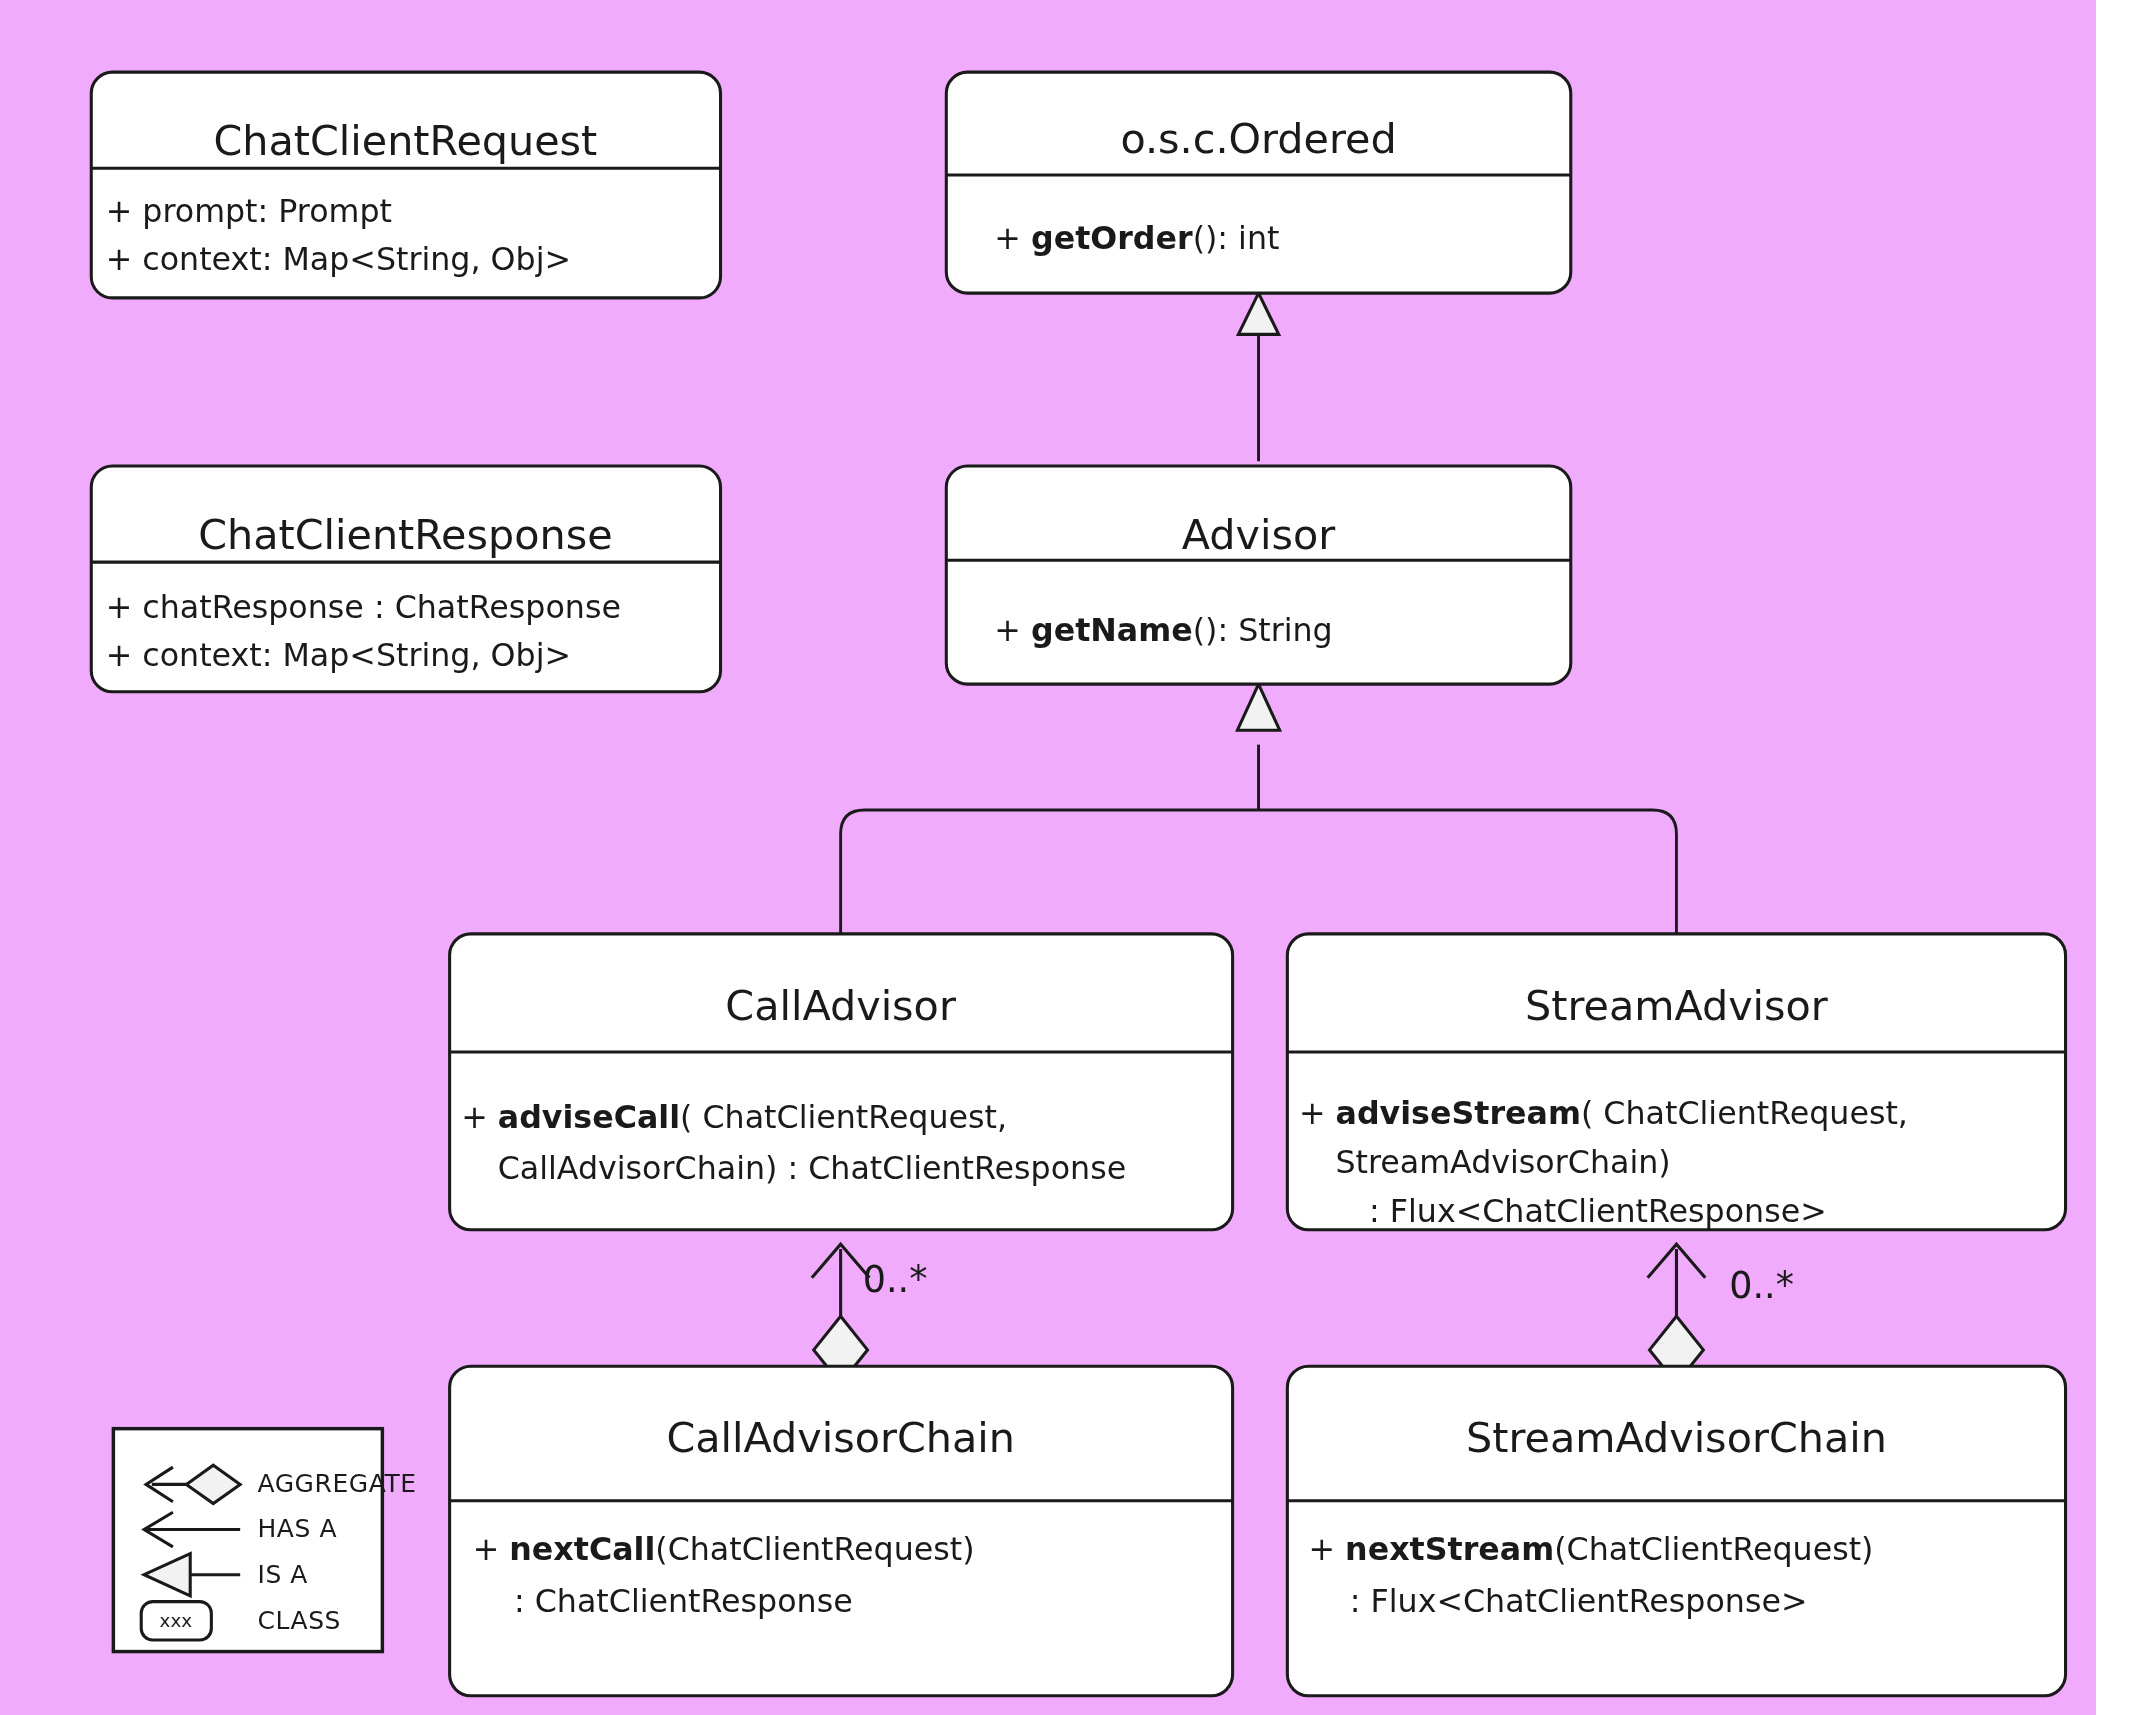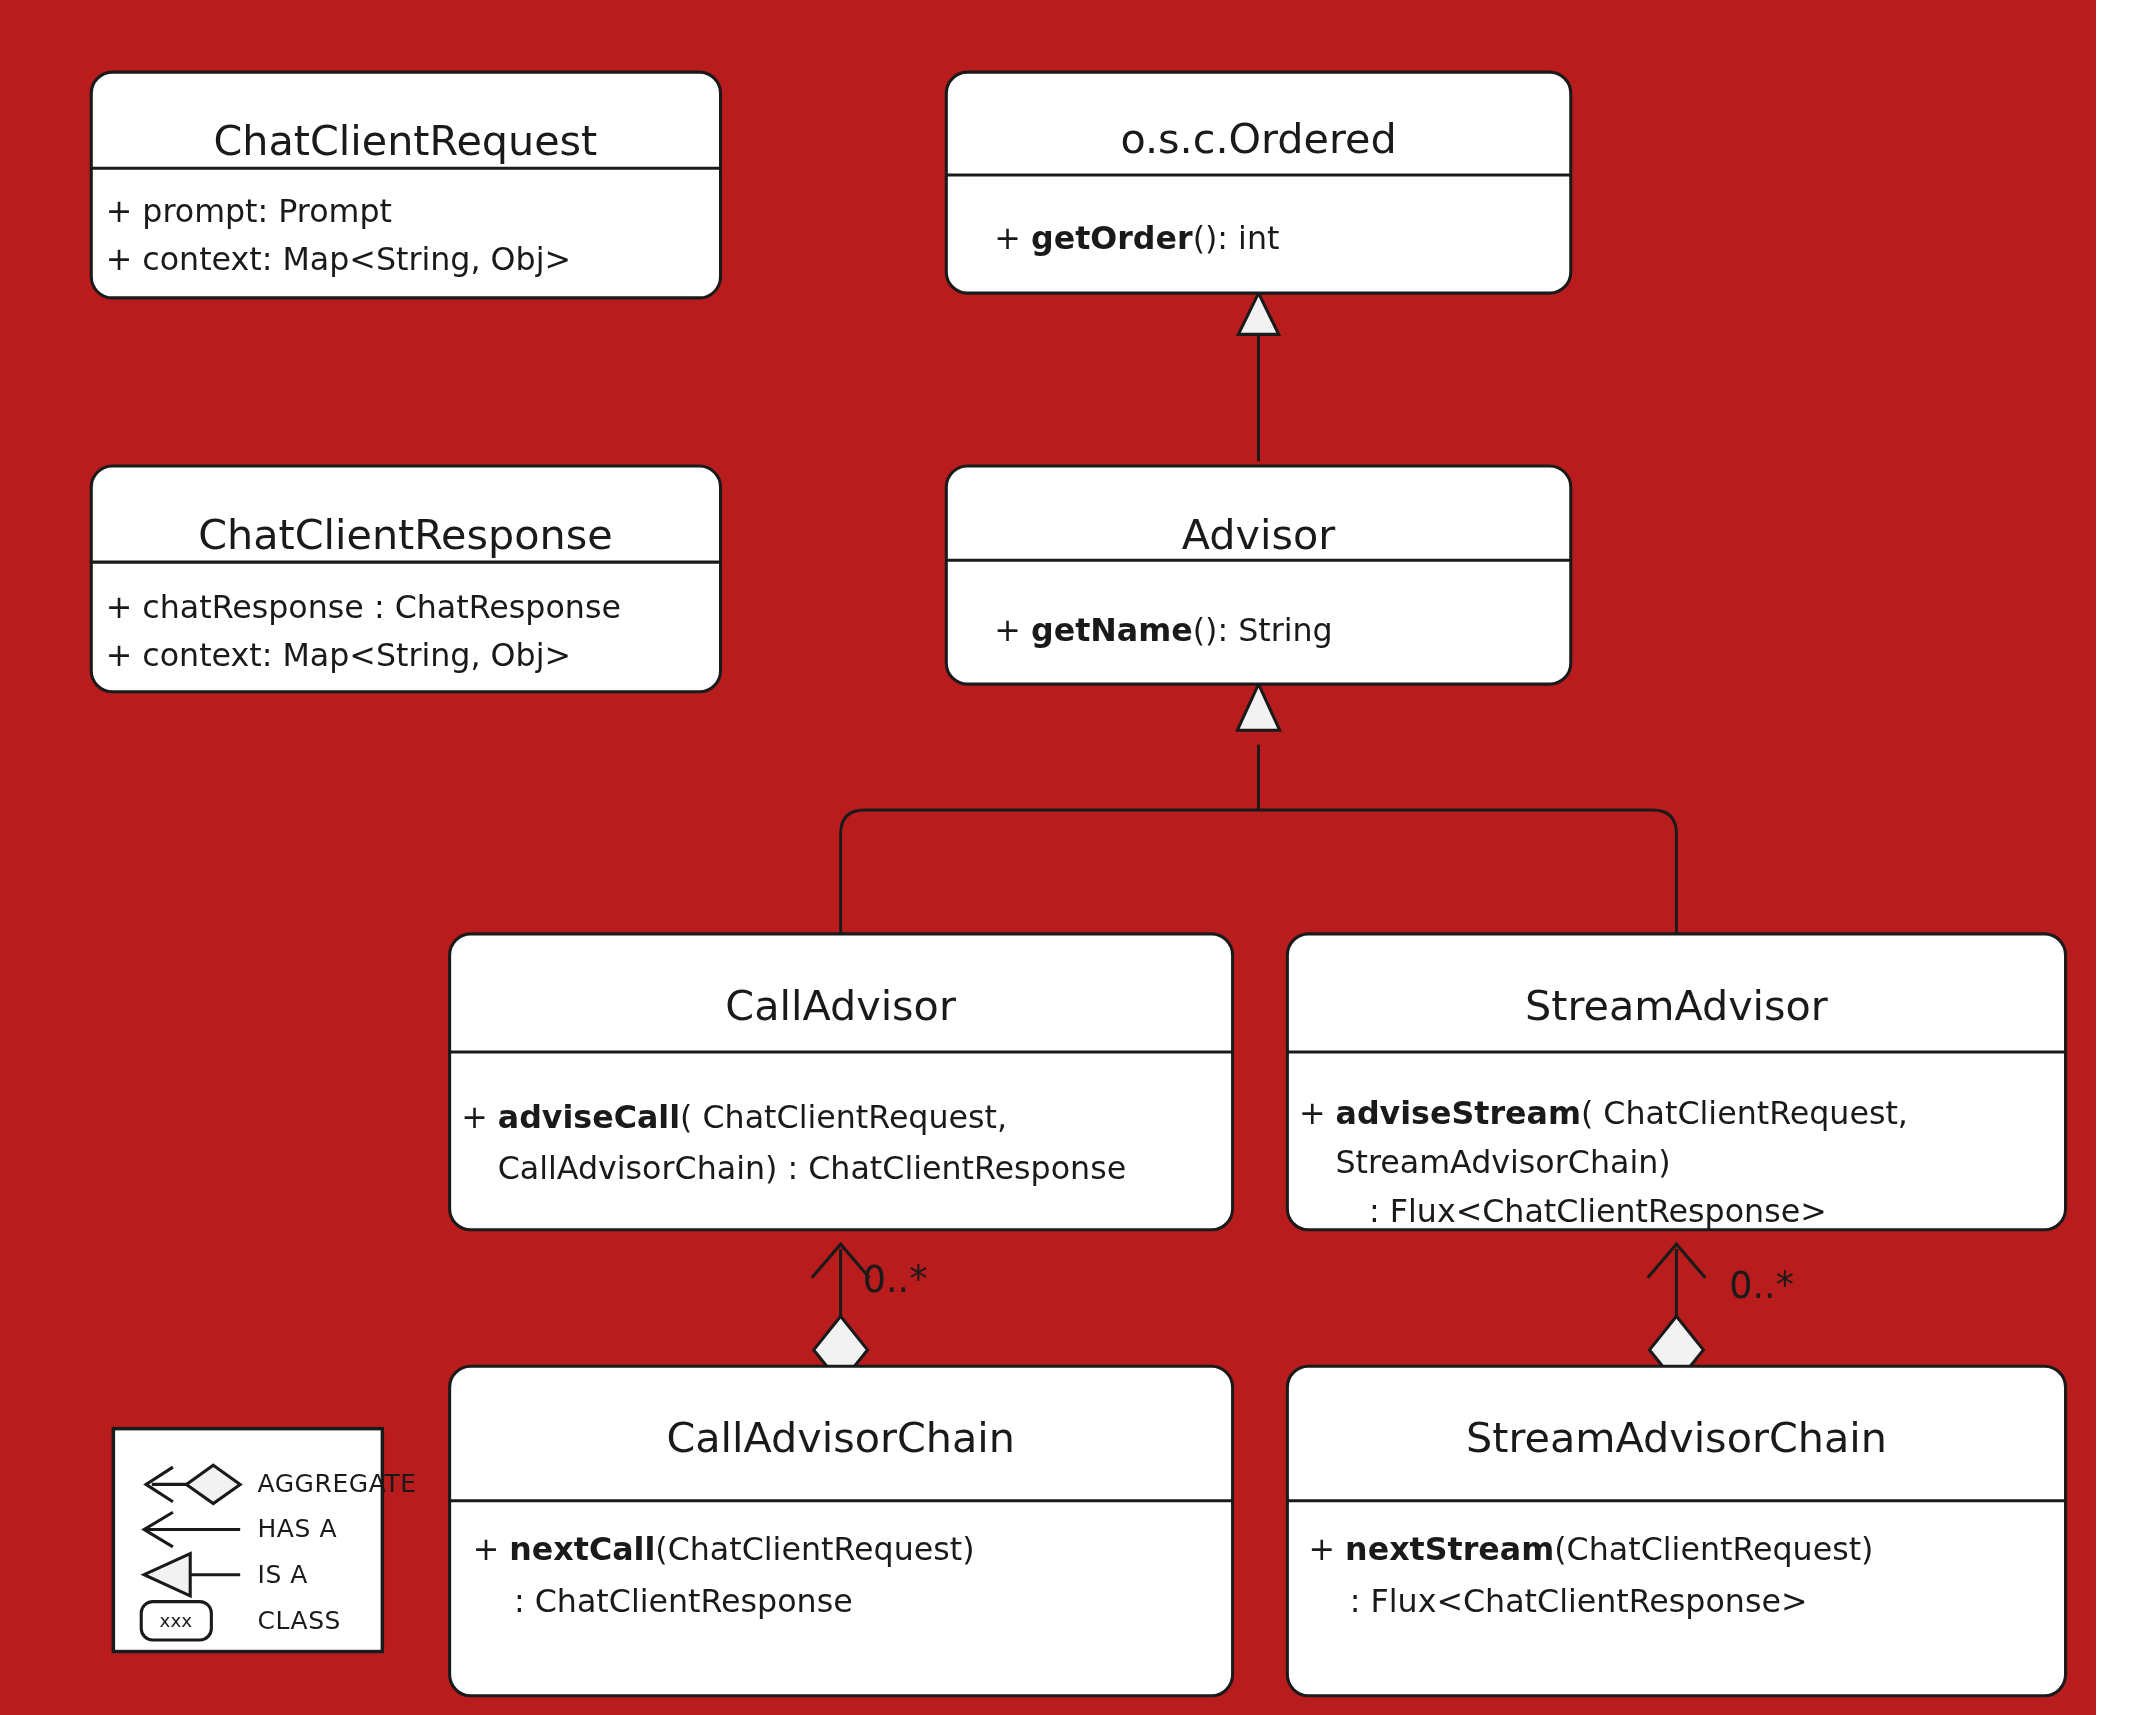--- a/index.html
+++ b/index.html
@@ -4,21 +4,21 @@
 <style>
   html, body {
     margin: 0;
     padding: 0;
     background: #ffffff;
   }
   #canvas {
     position: relative;
     width: 2096px;
     height: 1716px;
-    background: #b91c1c;
+    background: #f0abfc;
     font-family: "DejaVu Sans", "Liberation Sans", sans-serif;
     overflow: hidden;
   }
   svg.diagram {
     position: absolute;
     left: 0;
     top: 0;
     width: 2152px;
     height: 1716px;
   }

